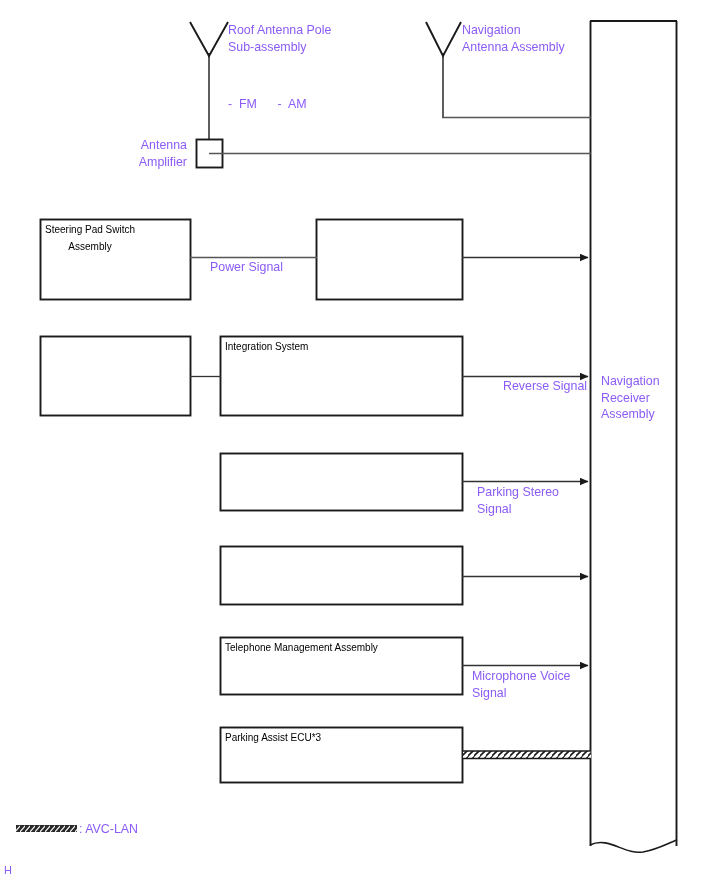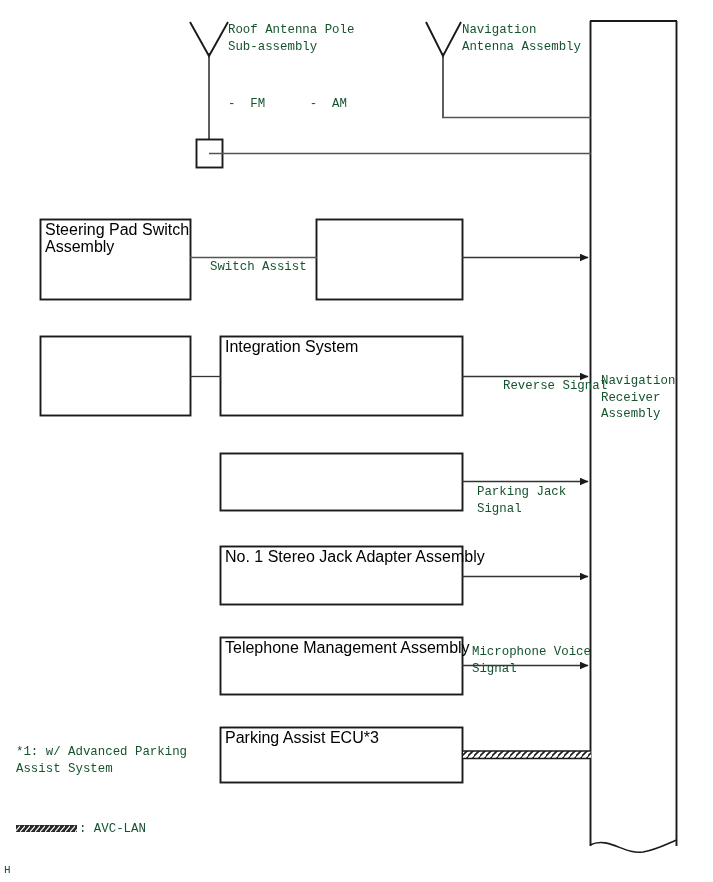--- a/index.html
+++ b/index.html
@@ -21,34 +21,35 @@
   }
   svg.layer {
     position: absolute;
     left: 0;
     top: 0;
     width: 713px;
     height: 882px;
   }
   .lbl {
     position: absolute;
-    font-family: Liberation Mono, monospace;
+    font-family: Liberation Sans, sans-serif;
     font-size: 12.4px;
     line-height: 16.5px;
-    color: #14532d;
+    color: #8b5cf6;
     white-space: pre;
   }
   .lbl.small {
     font-size: 11px;
   }
   .box-label {
     position: absolute;
-    font-size: 16px;
+    font-size: 10px;
     line-height: 16.5px;
     white-space: pre;
+    text-align: center;
   }
 </style>
 </head>
 <body>
 
 <div id="canvas">
 
   <svg class="layer" viewBox="0 0 713 882" xmlns="http://www.w3.org/2000/svg">
     <defs>
       <marker id="arrowhead" markerWidth="9" markerHeight="8" refX="8.5" refY="4" orient="auto" markerUnits="userSpaceOnUse">
@@ -120,50 +121,49 @@
   </svg>
 
   <div class="lbl" style="left:228px; top:22px;">Roof Antenna Pole
 Sub-assembly</div>
 
   <div class="lbl" style="left:462px; top:22px;">Navigation
 Antenna Assembly</div>
 
   <div class="lbl" style="left:228px; top:96px;">-  FM      -  AM</div>
 
+  <div class="lbl" style="left:37px; top:137px; width:150px; text-align:right;">Antenna
+Amplifier</div>
 
   <div class="box-label" style="left:45px; top:222px;">Steering Pad Switch
 Assembly</div>
 
 
 
   <div class="box-label" style="left:225px; top:339px;">Integration System</div>
 
 
-  <div class="box-label" style="left:225px; top:549px;">No. 1 Stereo Jack Adapter Assembly</div>
 
   <div class="box-label" style="left:225px; top:640px;">Telephone Management Assembly</div>
 
   <div class="box-label" style="left:225px; top:730px;">Parking Assist ECU*3</div>
 
   <div class="lbl" style="left:601px; top:373px;">Navigation
 Receiver
 Assembly</div>
 
-  <div class="lbl" style="left:210px; top:259px;">Switch Assist</div>
+  <div class="lbl" style="left:210px; top:259px;">Power Signal</div>
 
   <div class="lbl" style="left:503px; top:378px;">Reverse Signal</div>
 
-  <div class="lbl" style="left:477px; top:484px;">Parking Jack
+  <div class="lbl" style="left:477px; top:484px;">Parking Stereo
 Signal</div>
 
 
-  <div class="lbl" style="left:472px; top:644px;">Microphone Voice
+  <div class="lbl" style="left:472px; top:668px;">Microphone Voice
 Signal</div>
 
-  <div class="lbl" style="left:16px; top:744px;">*1: w/ Advanced Parking
-Assist System</div>
 
   <div class="lbl" style="left:79px; top:821px;">: AVC-LAN</div>
 
   <div class="lbl small" style="left:4px; top:862px;">H</div>
 
 </div>
 
 </body></html>

